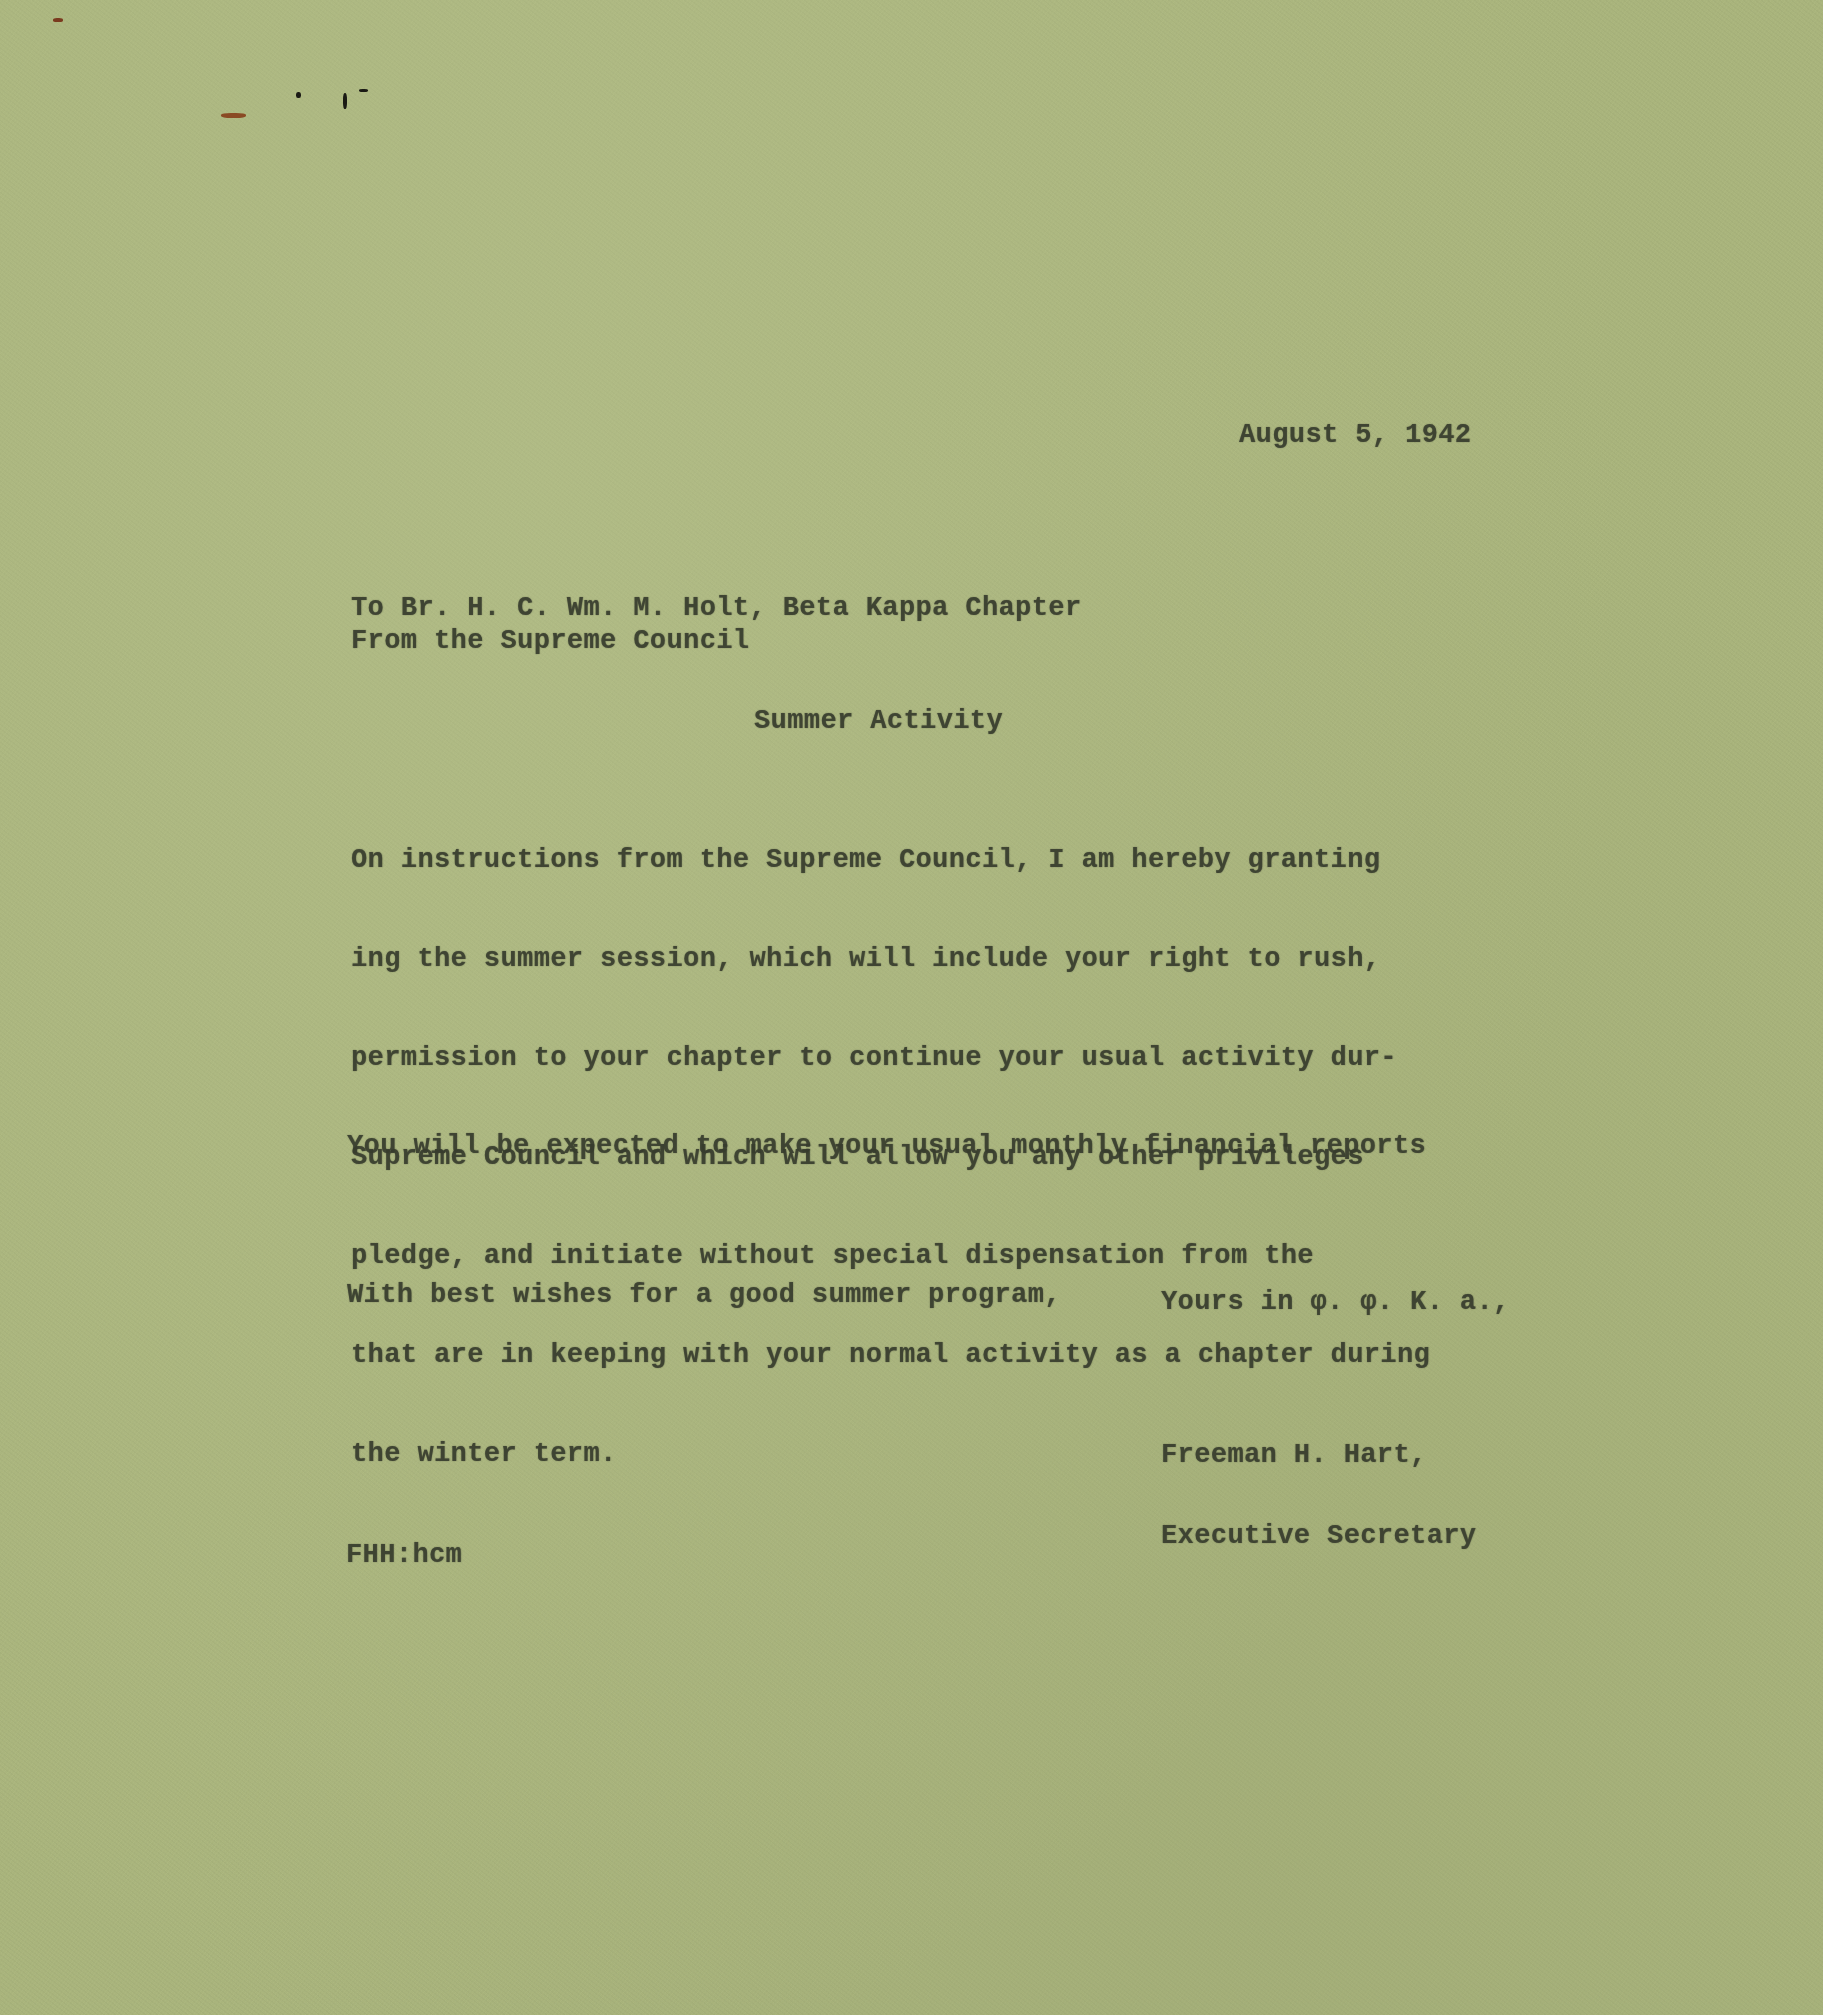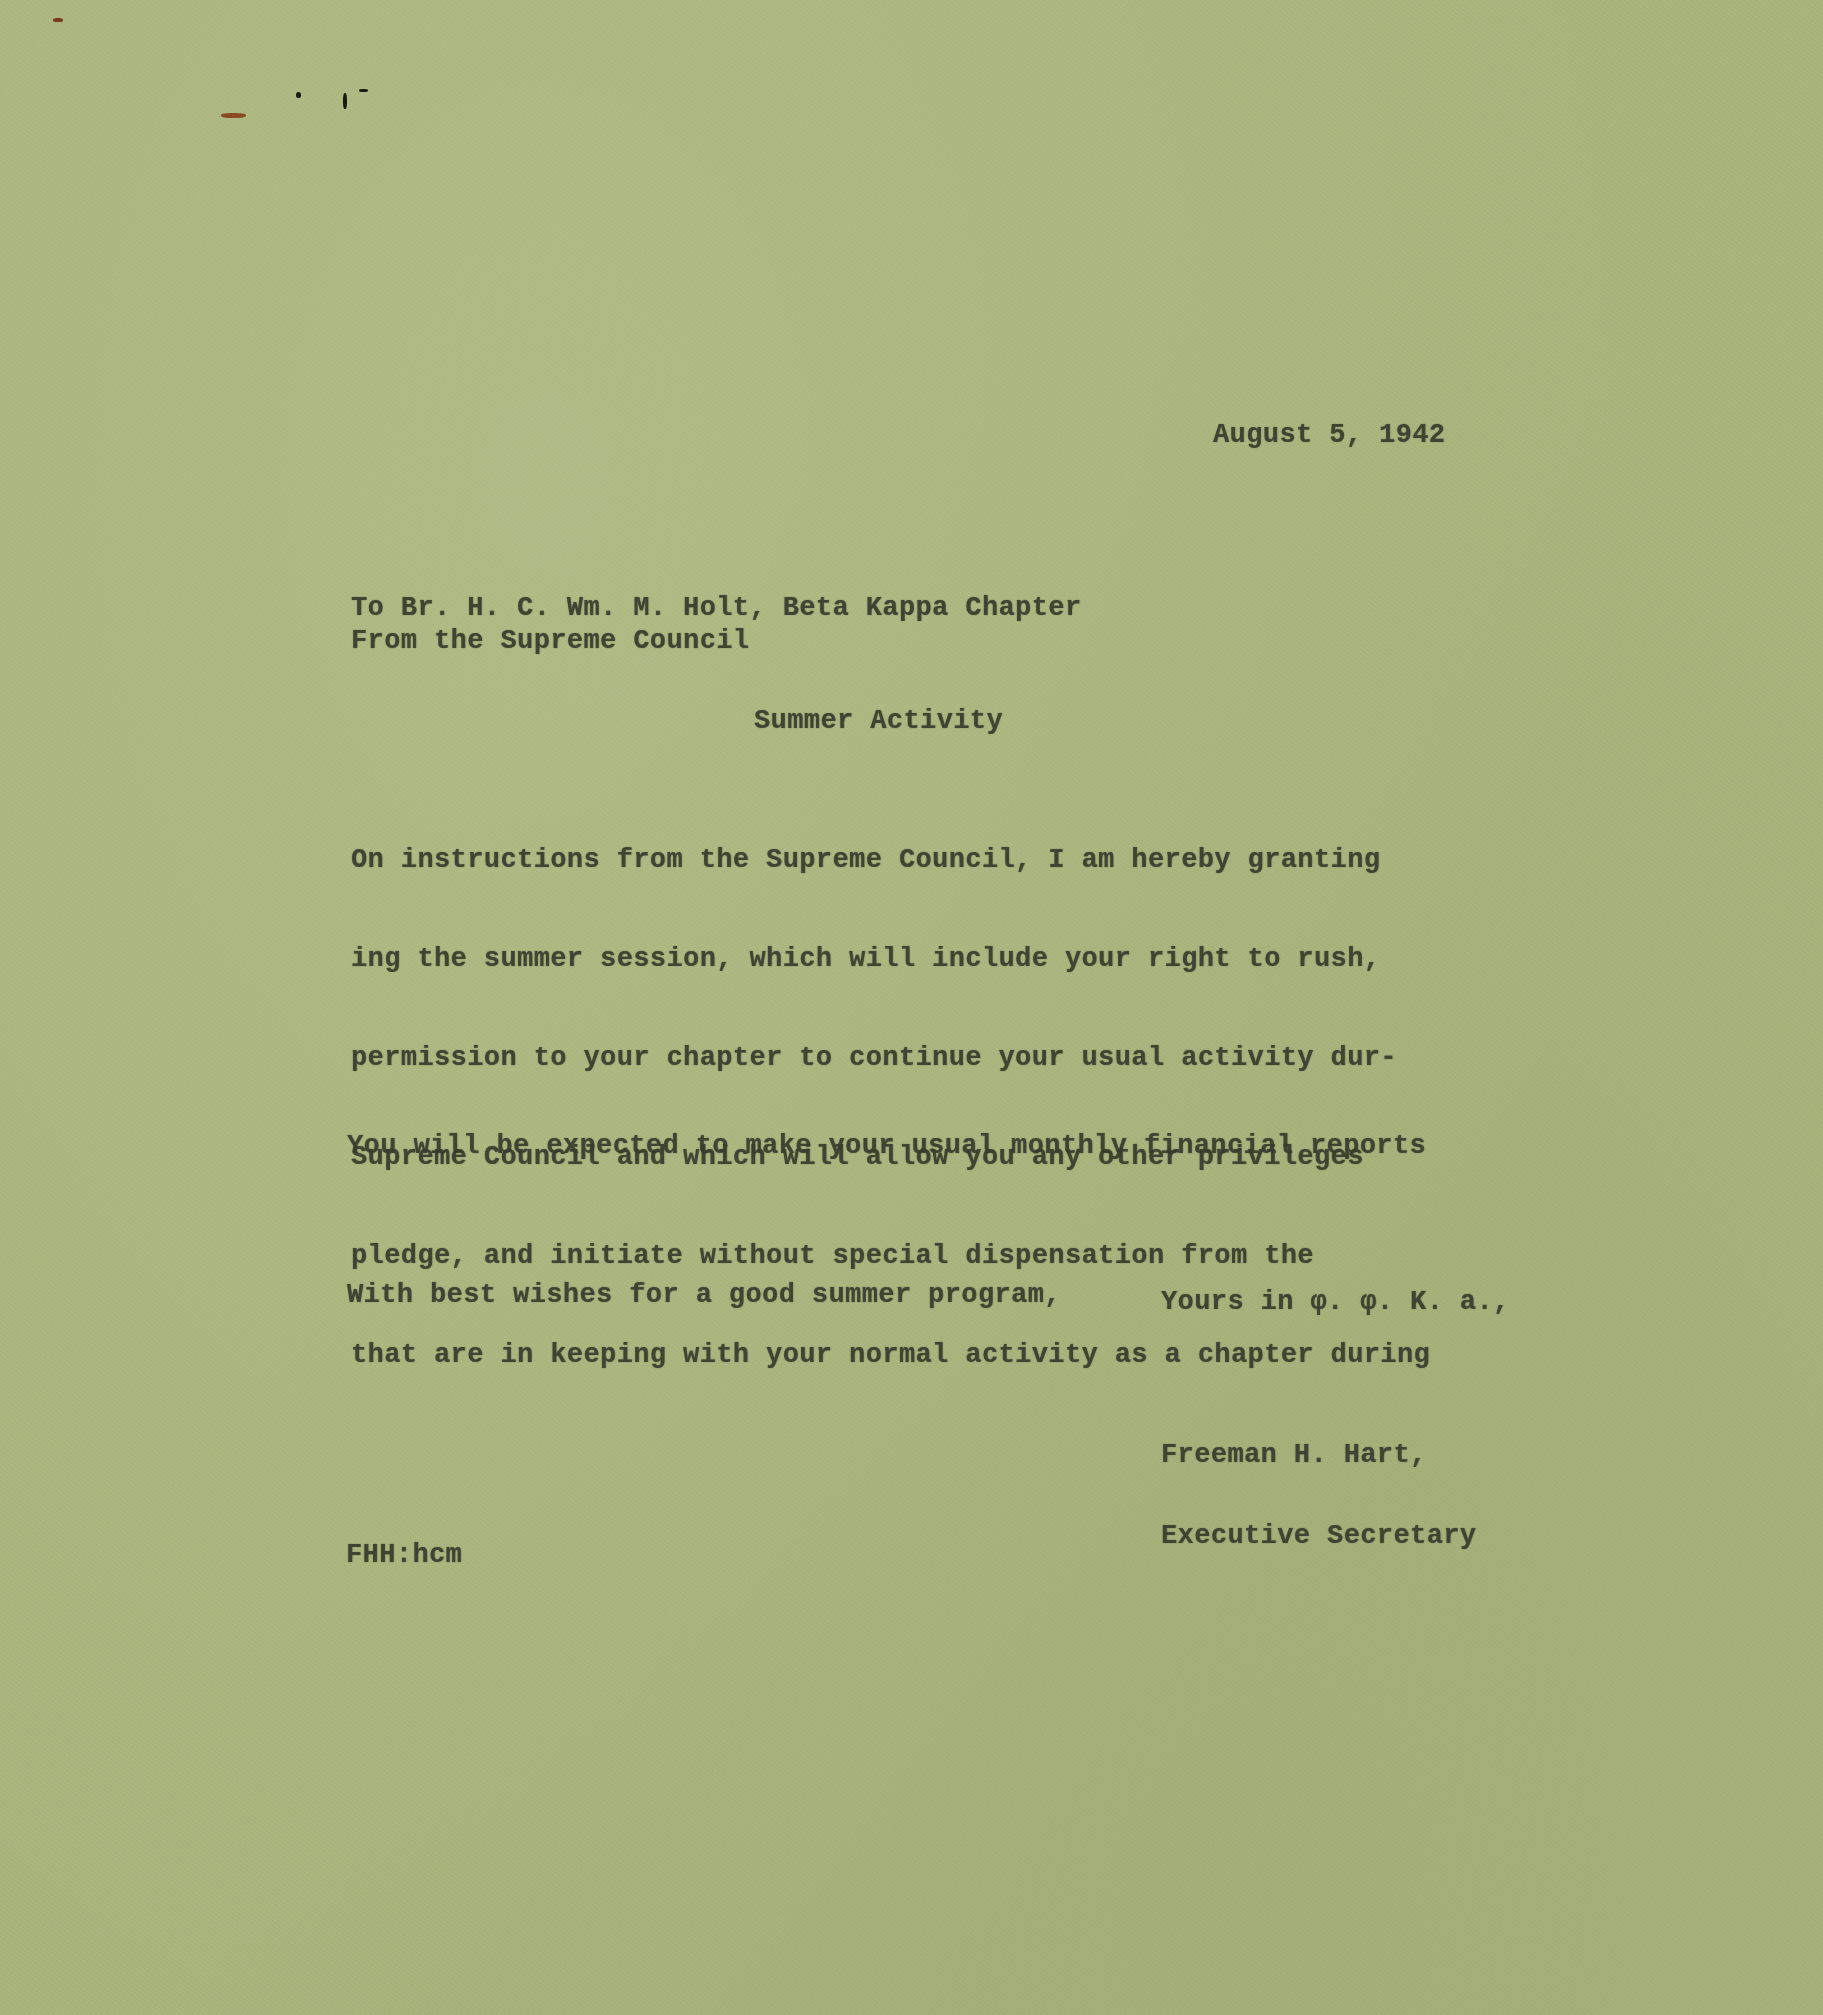--- a/index.html
+++ b/index.html
@@ -25,21 +25,21 @@
     line-height: 33px;
     color: rgba(55,60,45,0.82);
     white-space: pre;
     letter-spacing: 0.4px;
     text-shadow: 0 0 1.2px rgba(55,60,45,0.45), 0.4px 0.4px 0.8px rgba(55,60,45,0.35);
   }
   .blot {
     position: absolute;
     border-radius: 40%;
   }
-  #date { left: 1213px; top: 419px; }
+  #date { left: 1239px; top: 419px; }
   #to-line { left: 351px; top: 592px; }
   #from-line { left: 351px; top: 625px; }
   #subject { left: 754px; top: 705px; }
   #para1 { left: 351px; top: 778px; }
   #para2 { left: 347px; top: 1064px; }
   #para3 { left: 347px; top: 1213px; }
   #closing { left: 1161px; top: 1286px; }
   #sig-name { left: 1161px; top: 1439px; }
   #sig-title { left: 1161px; top: 1520px; }
   #initials { left: 346px; top: 1539px; }
@@ -62,20 +62,21 @@
 
   <div id="subject" class="typed">Summer Activity</div>
 
   <div id="para1" class="typed">
     <div>On instructions from the Supreme Council, I am hereby granting</div>
     <div>ing the summer session, which will include your right to rush,</div>
     <div>permission to your chapter to continue your usual activity dur-</div>
     <div>Supreme Council and which will allow you any other privileges</div>
     <div>pledge, and initiate without special dispensation from the</div>
     <div>that are in keeping with your normal activity as a chapter during</div>
+    <div>the winter term.</div>
   </div>
 
   <div id="para2" class="typed">
     <div>You will be expected to make your usual monthly financial reports</div>
   </div>
 
   <div id="para3" class="typed">
     <div>With best wishes for a good summer program,</div>
   </div>
 

